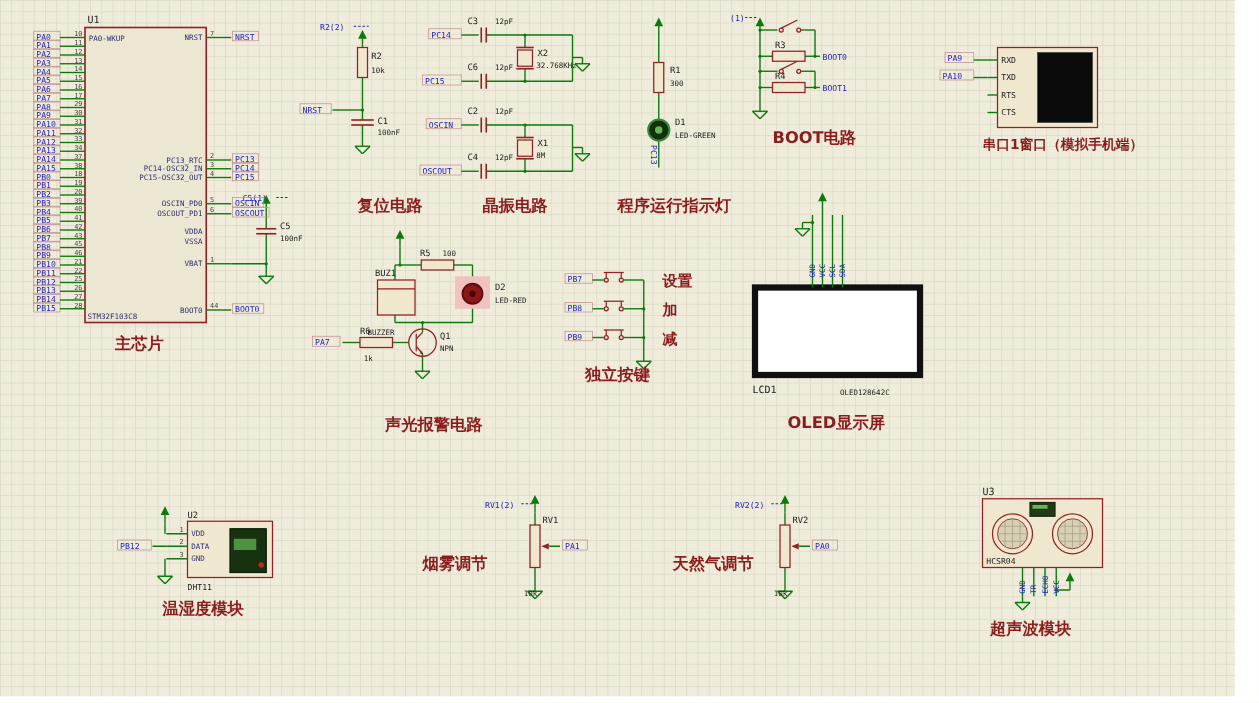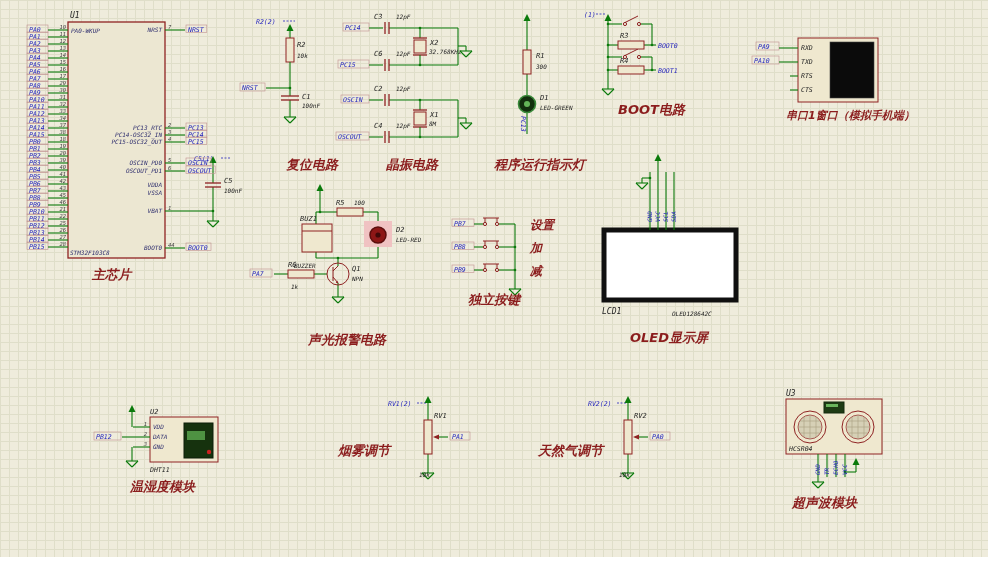--- a/index.html
+++ b/index.html
@@ -1,17 +1,17 @@
 <!DOCTYPE html>
 <html><head>
 <meta charset="utf-8">
 <style>
   *{margin:0;padding:0;box-sizing:border-box;}
   body{background:#ffffff;}
-  .canvas{position:relative;width:1007px;height:562px;background:#ffffff;overflow:hidden;font-style:italic;}
+  .canvas{position:relative;width:1007px;height:562px;background:#ffffff;overflow:hidden;}
   .grid{position:absolute;left:0;top:0;width:988px;height:557px;background-color:#efecdc;
         background-image:linear-gradient(#dfdec9 1px,transparent 1px),linear-gradient(90deg,#dfdec9 1px,transparent 1px);
         background-size:9px 9px;}
   svg.sch{position:absolute;left:0;top:0;}
   text{font-family:"DejaVu Sans Mono","Liberation Mono",monospace;}
   .tb{fill:#2424bd;font-size:6.5px;}
   .tbv{fill:#2424bd;font-size:6px;}
   .tn{fill:#454545;font-size:5.5px;}
   .ti{fill:#2e2e6e;font-size:6px;}
   .ts{fill:#222222;font-size:6.5px;}

